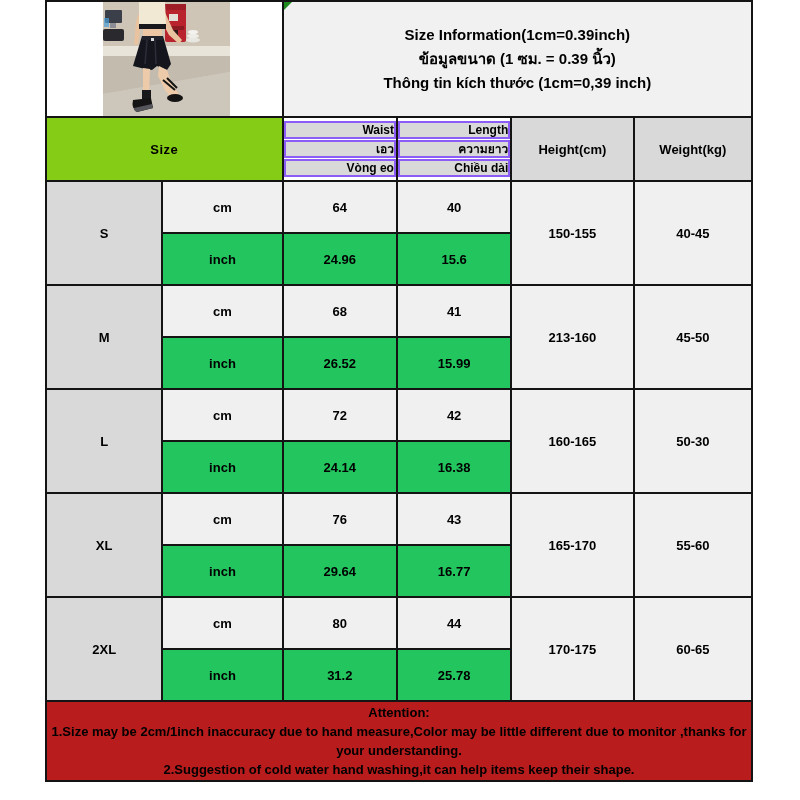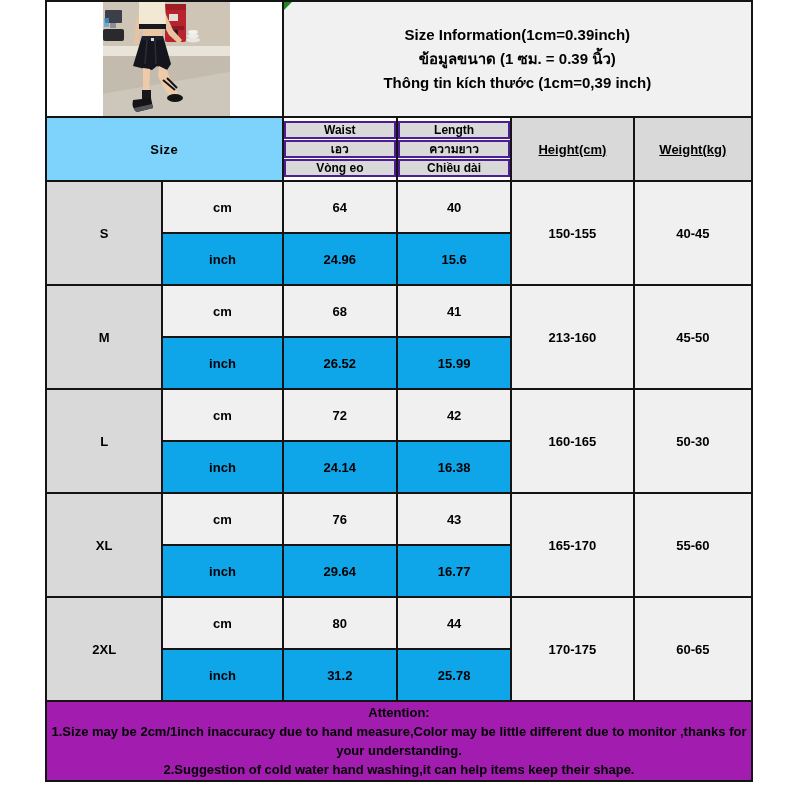--- a/index.html
+++ b/index.html
@@ -24,38 +24,38 @@
   td.photo-cell{height:114px;background:#ffffff;}
   .photo-wrap{width:127px;height:114px;margin-left:56px;display:block;}
   td.title-cell{background:#f1f1f1;position:relative;}
   .title-line{font-size:15px;line-height:24px;font-weight:bold;}
   .corner-marker{
     position:absolute;top:0;left:0;width:0;height:0;
     border-top:8px solid #1e8a1e;border-right:8px solid transparent;
   }
 
   
-  td.size-head{background:#7dd3fc;font-size:28px;height:62px;letter-spacing:.5px;margin-left:12px;}
+  td.size-head{background:#84cc16;font-size:28px;height:62px;letter-spacing:.5px;margin-left:12px;}
   td.stack-cell{background:#ffffff;padding:1px 2px;}
   .stack-box{
-    border:2px solid #4c1d95;background:#d9d9d9;
-    height:14px;line-height:14px;margin:1px 0;font-size:12px;font-weight:bold;
-  }
-  td.range-head{background:#d9d9d9;font-size:13px;text-decoration:underline;}
+    border:2px solid #8b5cf6;background:#d9d9d9;
+    height:14px;line-height:14px;margin:1px 0;font-size:12px;font-weight:bold;text-align:right;
+  }
+  td.range-head{background:#d9d9d9;font-size:13px;}
 
   
   td.size-label{background:#d9d9d9;font-size:14px;}
   tr.row-cm td{height:50px;}
   tr.row-inch td{height:50px;}
   td.shade{background:#f0f0f0;margin-left:24px;}
-  td.plain{background:#0ea5e9;margin-left:44px;}
+  td.plain{background:#22c55e;margin-left:44px;}
 
   
   td.attention-cell{
-    background:#a21caf;height:78px;
+    background:#b91c1c;height:78px;
     font-weight:normal;font-size:13px;line-height:19px;
     padding:4px 14px;vertical-align:top;
   }
   .attn-line{text-align:center;}
 </style>
 </head>
 <body>
 
 <div class="page">
   <div class="sheet">

